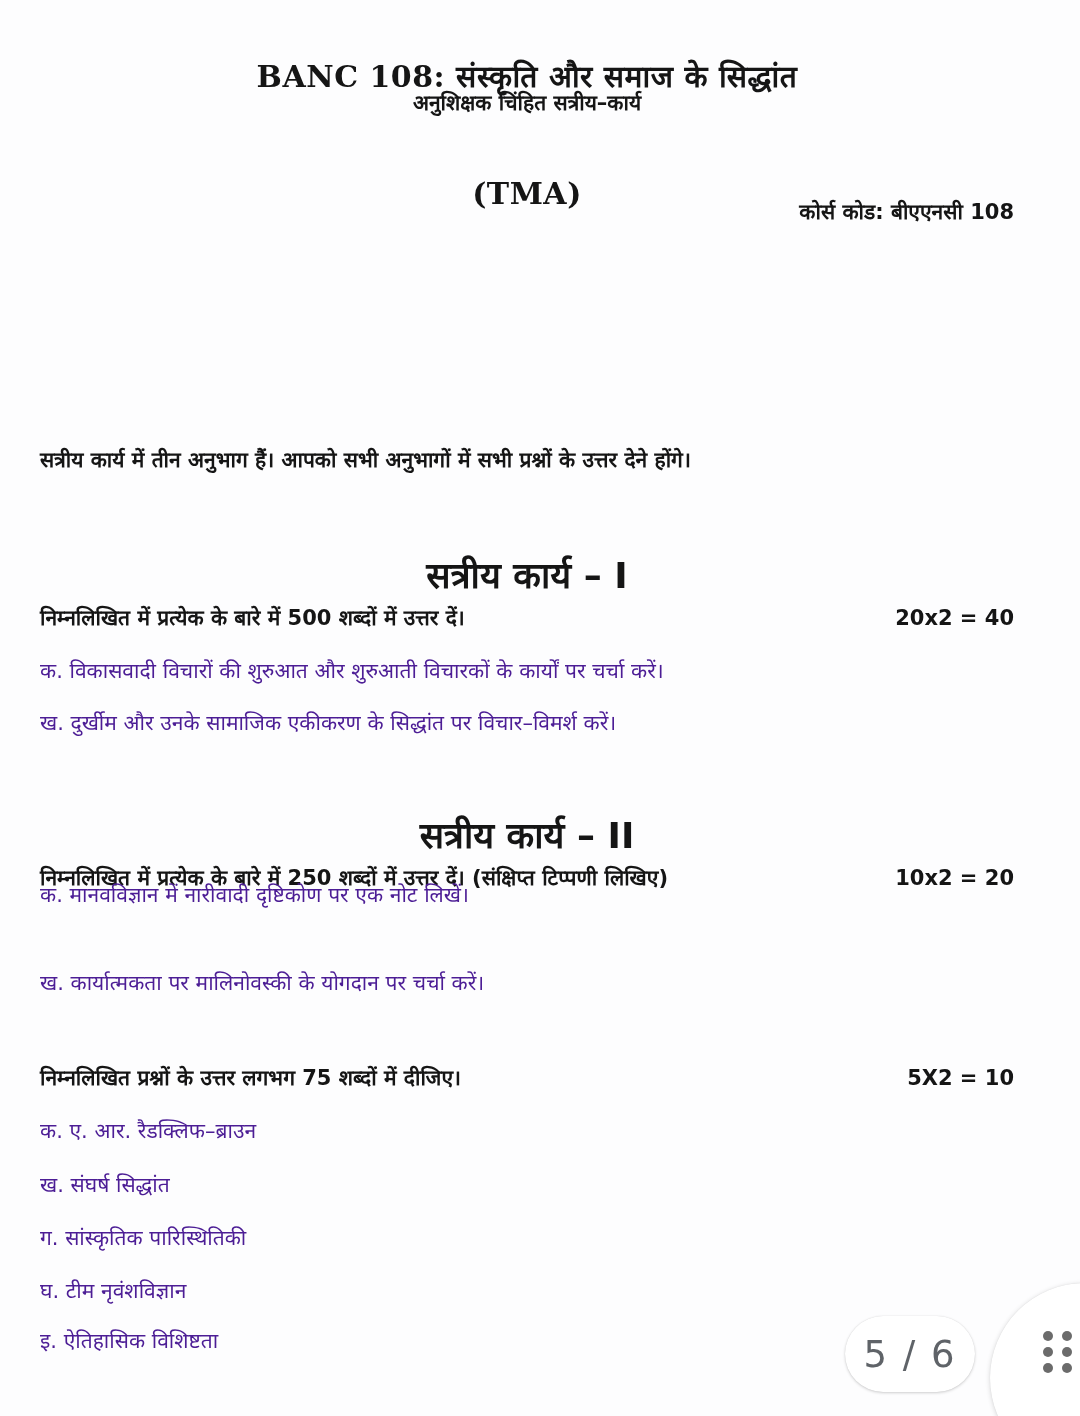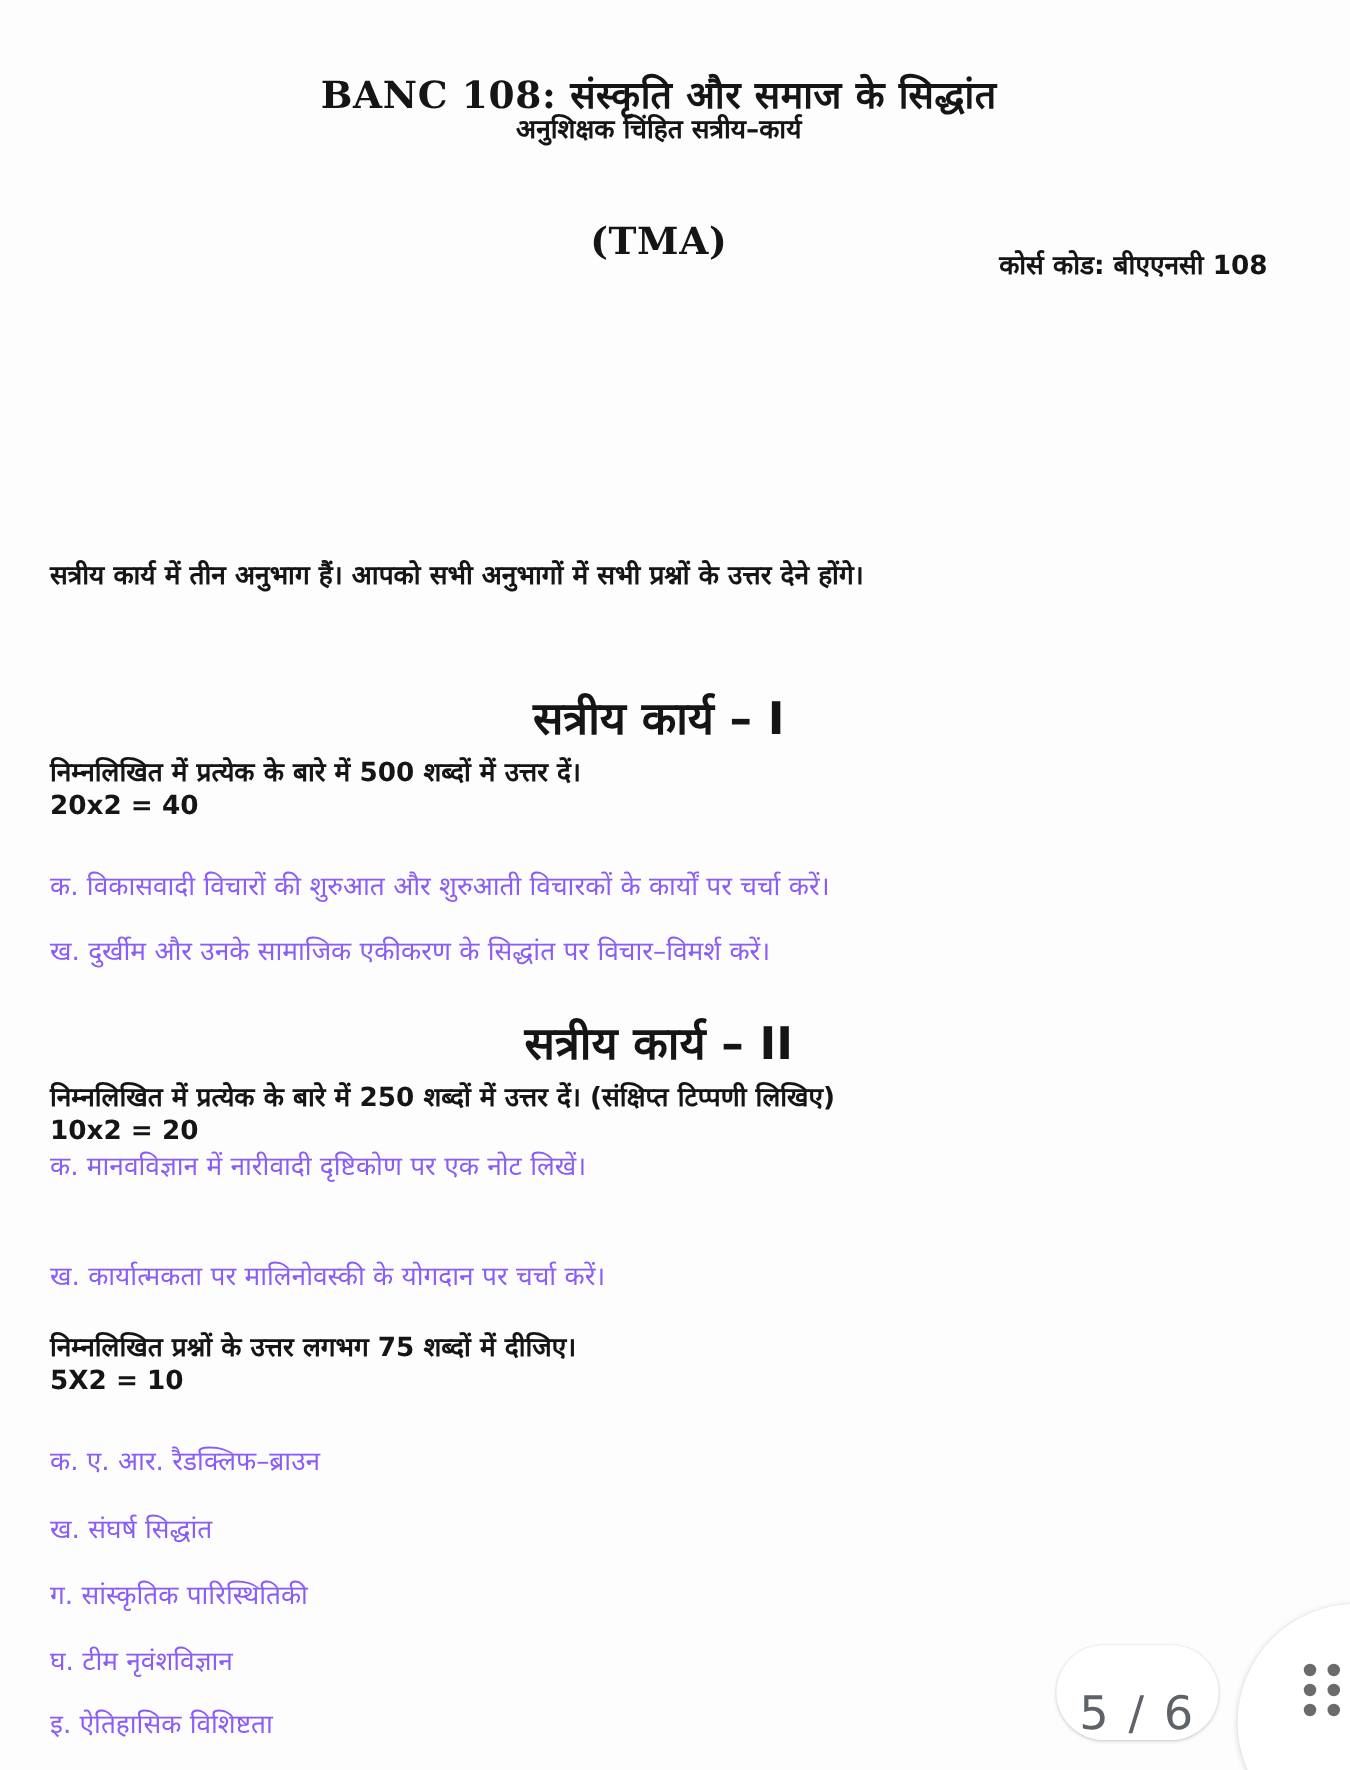--- a/index.html
+++ b/index.html
@@ -27,37 +27,36 @@
   .bold { font-weight: 700; }
   .center { text-align: center; }
   .right  { text-align: right; }
   .serifish { font-family: "DejaVu Serif", "DejaVu Sans", serif; letter-spacing: 0.5px; margin-top: 34px; }
   .title-line { font-size: 30px; }
   .sec-head { font-size: 36px; }
   .inst-row {
     display: flex;
     justify-content: space-between;
     align-items: baseline;
-    flex-direction: column;
   }
   .inst-row .marks { font-weight: 700; }
-  .question { font-weight: 400; color: #8b5cf6; margin-top: 38px; }
+  .question { font-weight: 400; color: #4c1d95; }
 
   
   .page-pill {
     position: absolute;
     right: 105px;
     bottom: 24px;
     width: 130px;
     height: 76px;
     background: #ffffff;
     border-radius: 40px;
     box-shadow: 0 1px 3px rgba(0,0,0,0.18), 0 0 1px rgba(0,0,0,0.12);
     display: flex;
-    align-items: flex-end;
+    align-items: center;
     justify-content: center;
     font-size: 37px;
     color: #5f6368;
     letter-spacing: 2px;
   }
   .scroll-handle {
     position: absolute;
     left: 990px;
     top: 1283px;
     width: 190px;

